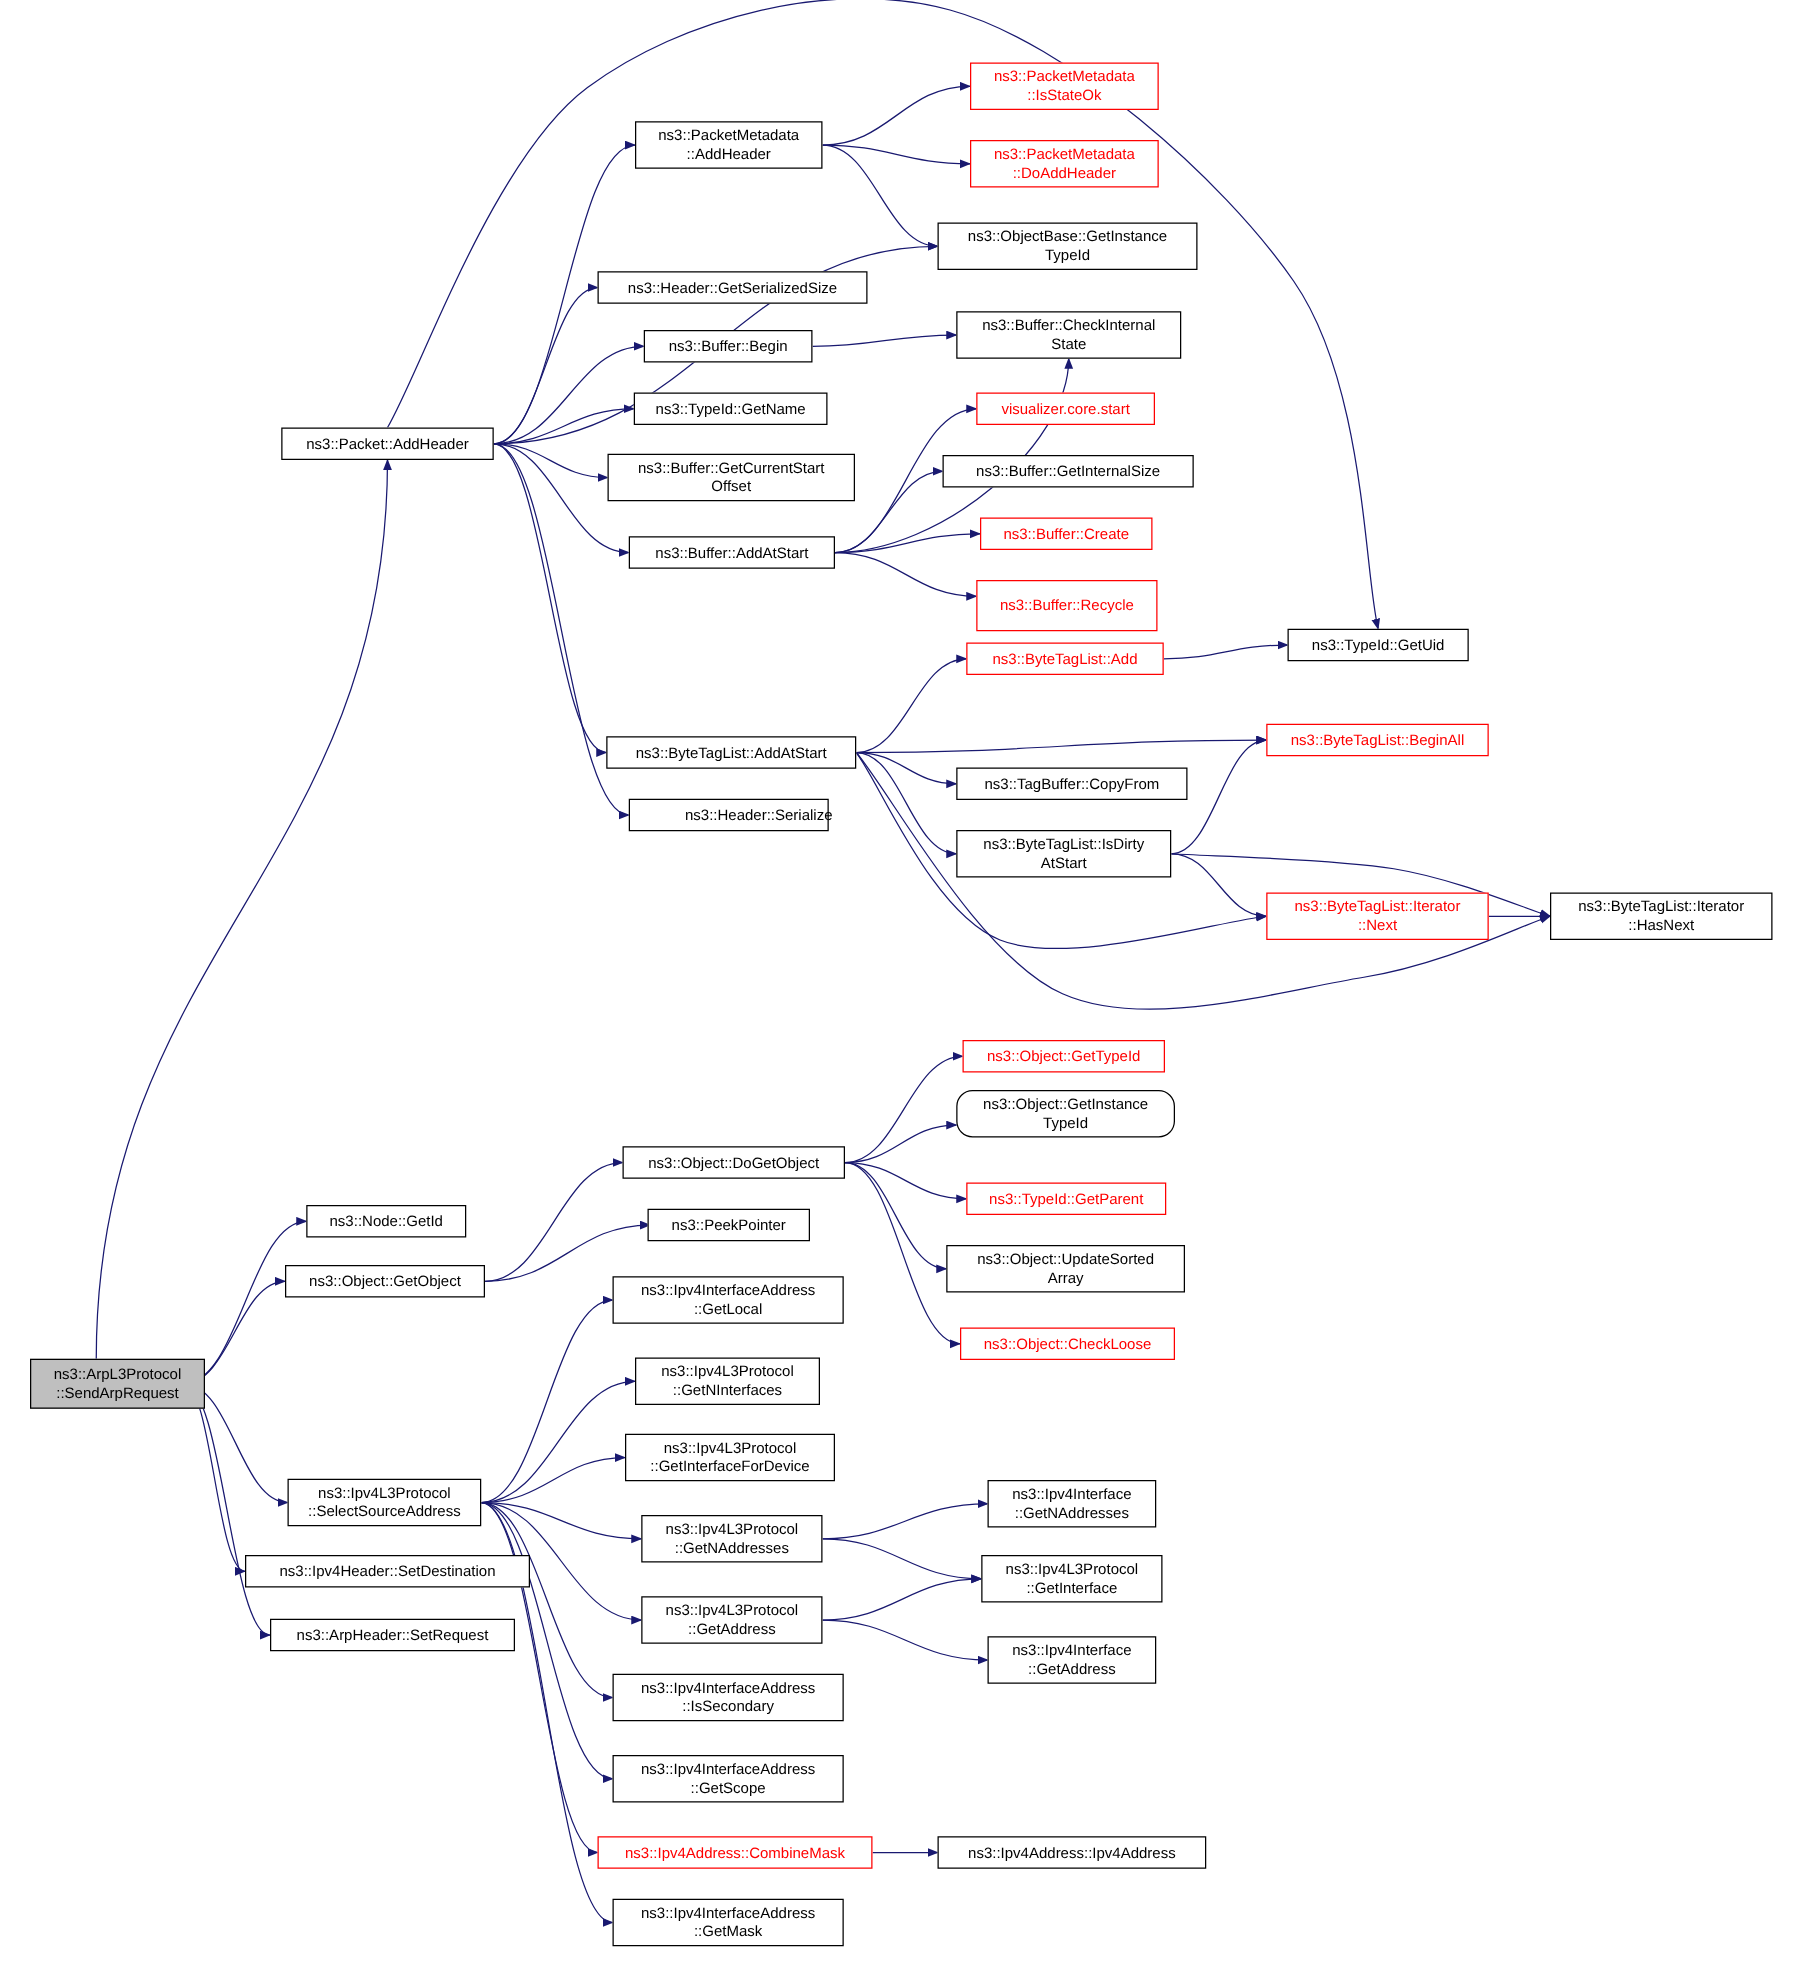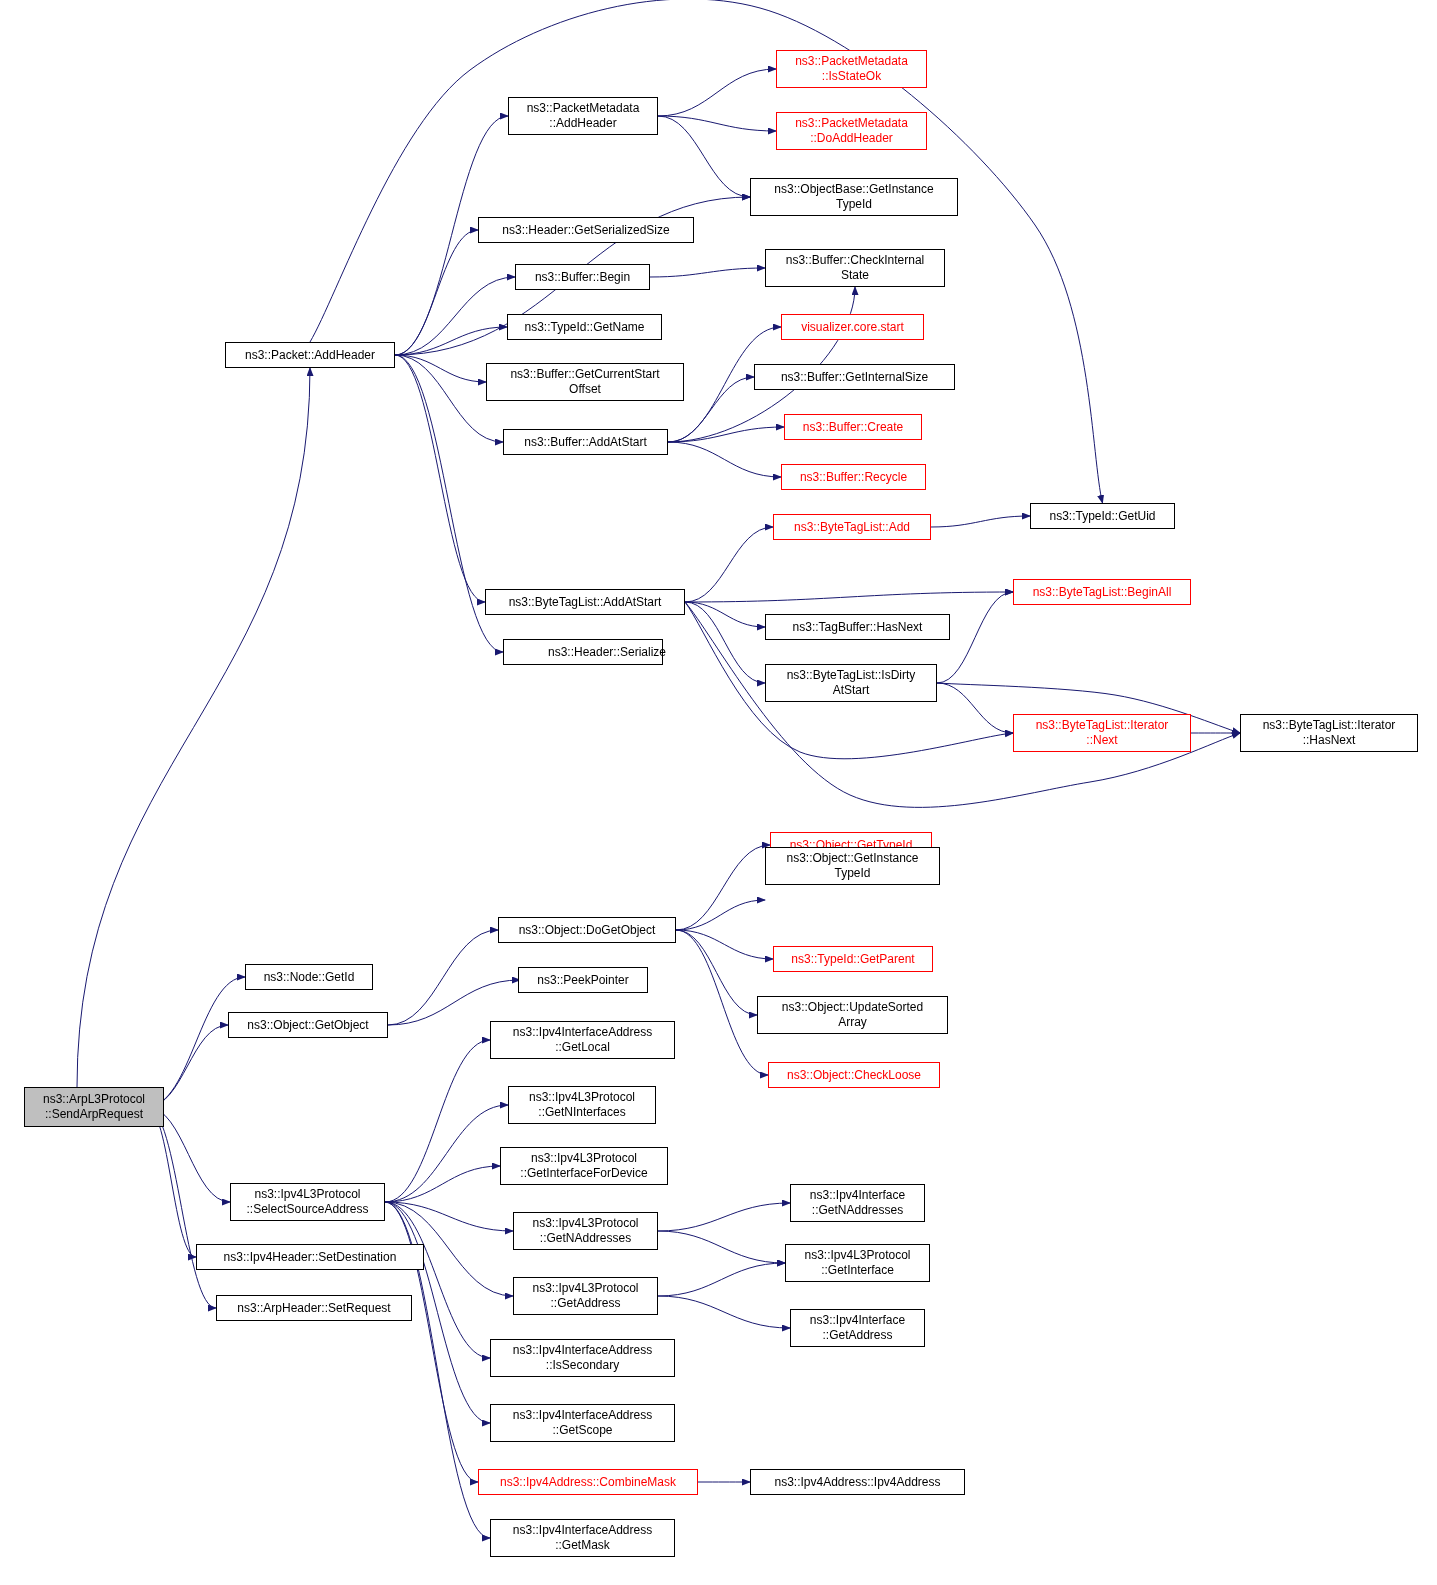--- a/index.html
+++ b/index.html
@@ -153,57 +153,57 @@
       </div>
       <div class="node normal" style="left: 754px; top: 364px; width: 201px; height: 26px;">
         <span>ns3::Buffer::GetInternalSize</span>
       </div>
       <div class="node normal" style="left: 503px; top: 429px; width: 165px; height: 26px;">
         <span>ns3::Buffer::AddAtStart</span>
       </div>
       <div class="node red" style="left: 784px; top: 414px; width: 138px; height: 26px;">
         <span>ns3::Buffer::Create</span>
       </div>
-      <div class="node red" style="left: 781px; top: 464px; width: 145px; height: 26px;">
+      <div class="node red" style="left: 781px; top: 464px; width: 145px; height: 41px;">
         <span>ns3::Buffer::Recycle</span>
       </div>
       <div class="node normal" style="left: 1030px; top: 503px; width: 145px; height: 26px;">
         <span>ns3::TypeId::GetUid</span>
       </div>
       <div class="node red" style="left: 773px; top: 514px; width: 158px; height: 26px;">
         <span>ns3::ByteTagList::Add</span>
       </div>
       <div class="node normal" style="left: 485px; top: 589px; width: 200px; height: 26px;">
         <span>ns3::ByteTagList::AddAtStart</span>
       </div>
       <div class="node red" style="left: 1013px; top: 579px; width: 178px; height: 26px;">
         <span>ns3::ByteTagList::BeginAll</span>
       </div>
       <div class="node normal" style="left: 765px; top: 614px; width: 185px; height: 26px;">
-        <span>ns3::TagBuffer::HasNext</span>
+        <span>ns3::TagBuffer::CopyFrom</span>
       </div>
       <div class="node normal" style="left: 503px; top: 639px; width: 160px; height: 26px; padding-left: 48px;">
         <span>ns3::Header::Serialize</span>
       </div>
       <div class="node normal" style="left: 765px; top: 664px; width: 172px; height: 38px;">
         <span>ns3::ByteTagList::IsDirty
 AtStart</span>
       </div>
       <div class="node red" style="left: 1013px; top: 714px; width: 178px; height: 38px;">
         <span>ns3::ByteTagList::Iterator
 ::Next</span>
       </div>
       <div class="node normal" style="left: 1240px; top: 714px; width: 178px; height: 38px;">
         <span>ns3::ByteTagList::Iterator
 ::HasNext</span>
       </div>
       <div class="node red" style="left: 770px; top: 832px; width: 162px; height: 26px;">
         <span>ns3::Object::GetTypeId</span>
       </div>
-      <div class="node normal" style="left: 765px; top: 847px; width: 175px; height: 38px;">
+      <div class="node normal" style="left: 765px; top: 872px; width: 175px; height: 38px; border-radius: 13px;">
         <span>ns3::Object::GetInstance
 TypeId</span>
       </div>
       <div class="node normal" style="left: 498px; top: 917px; width: 178px; height: 26px;">
         <span>ns3::Object::DoGetObject</span>
       </div>
       <div class="node red" style="left: 773px; top: 946px; width: 160px; height: 26px;">
         <span>ns3::TypeId::GetParent</span>
       </div>
       <div class="node normal" style="left: 757px; top: 996px; width: 191px; height: 38px;">

